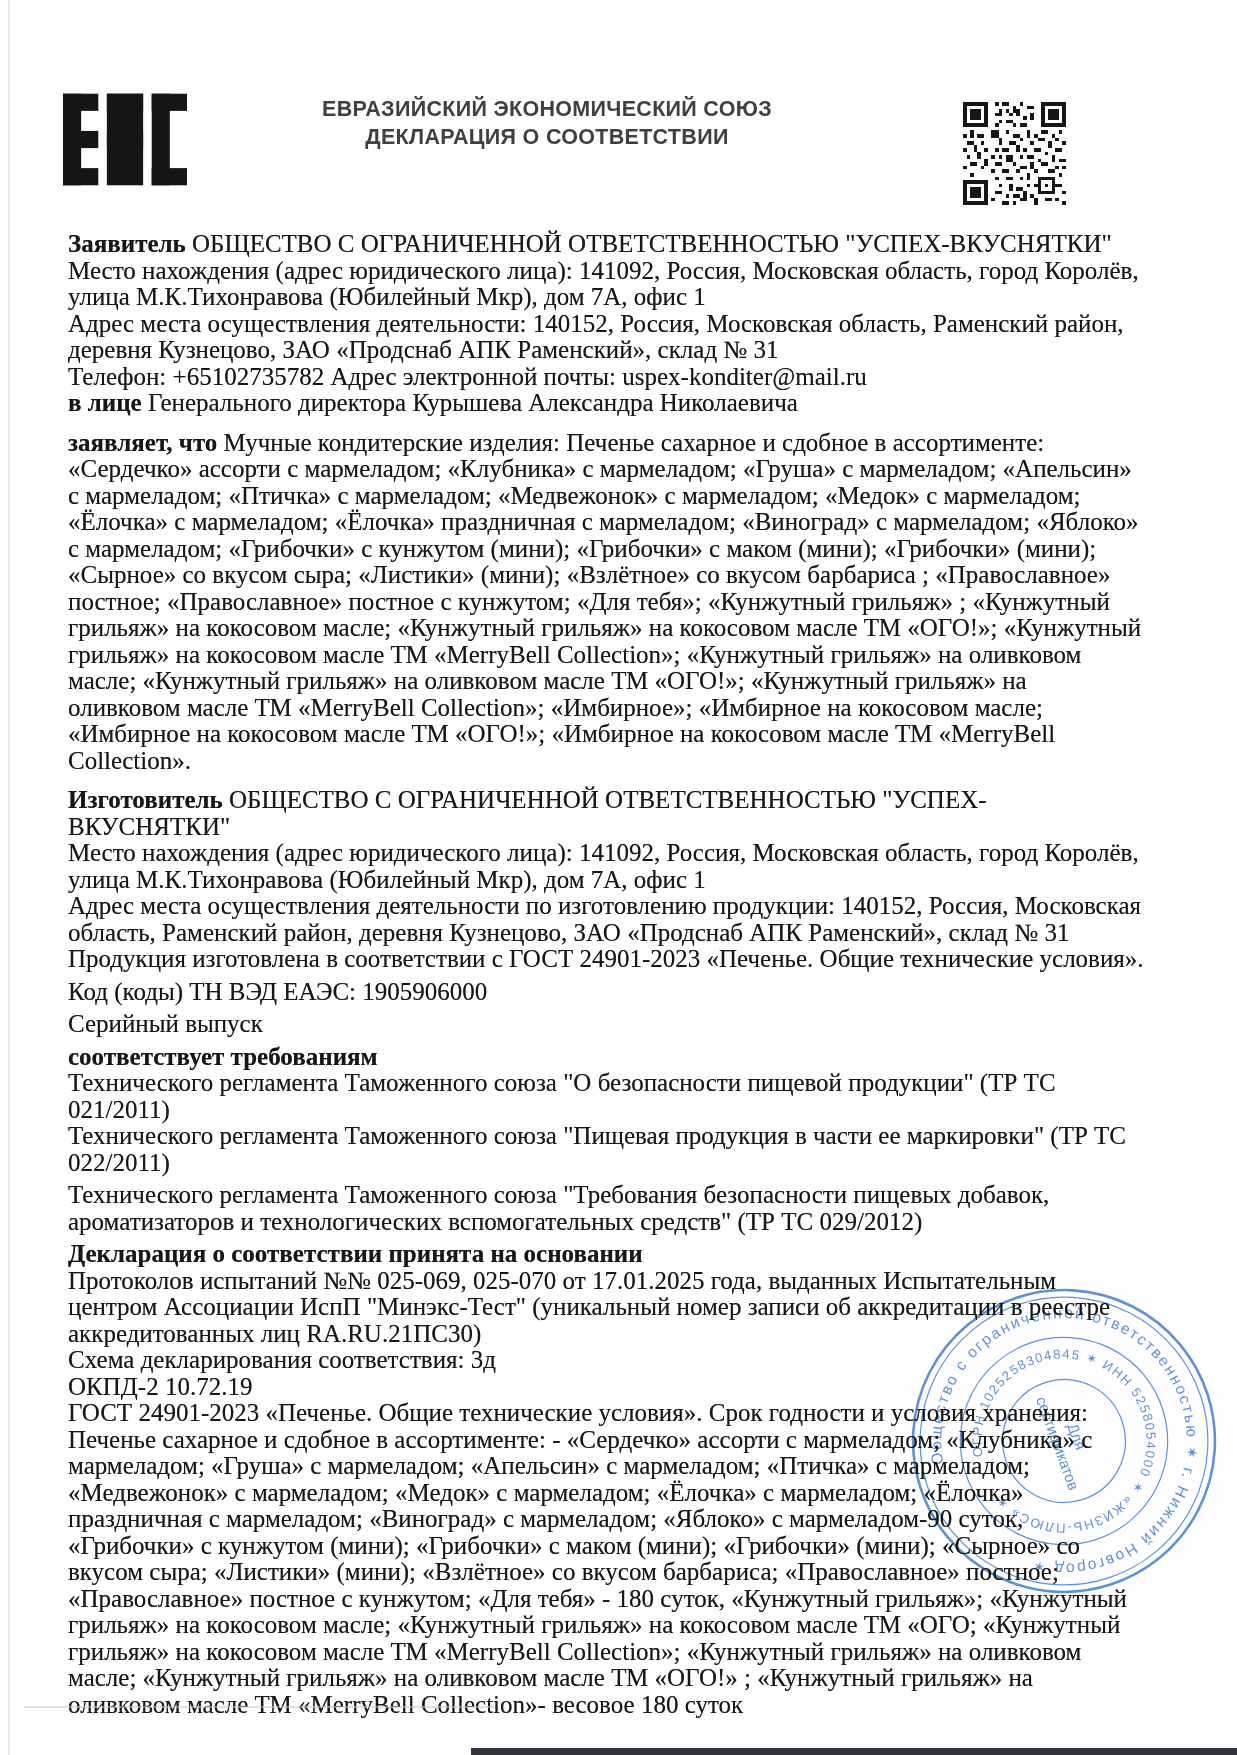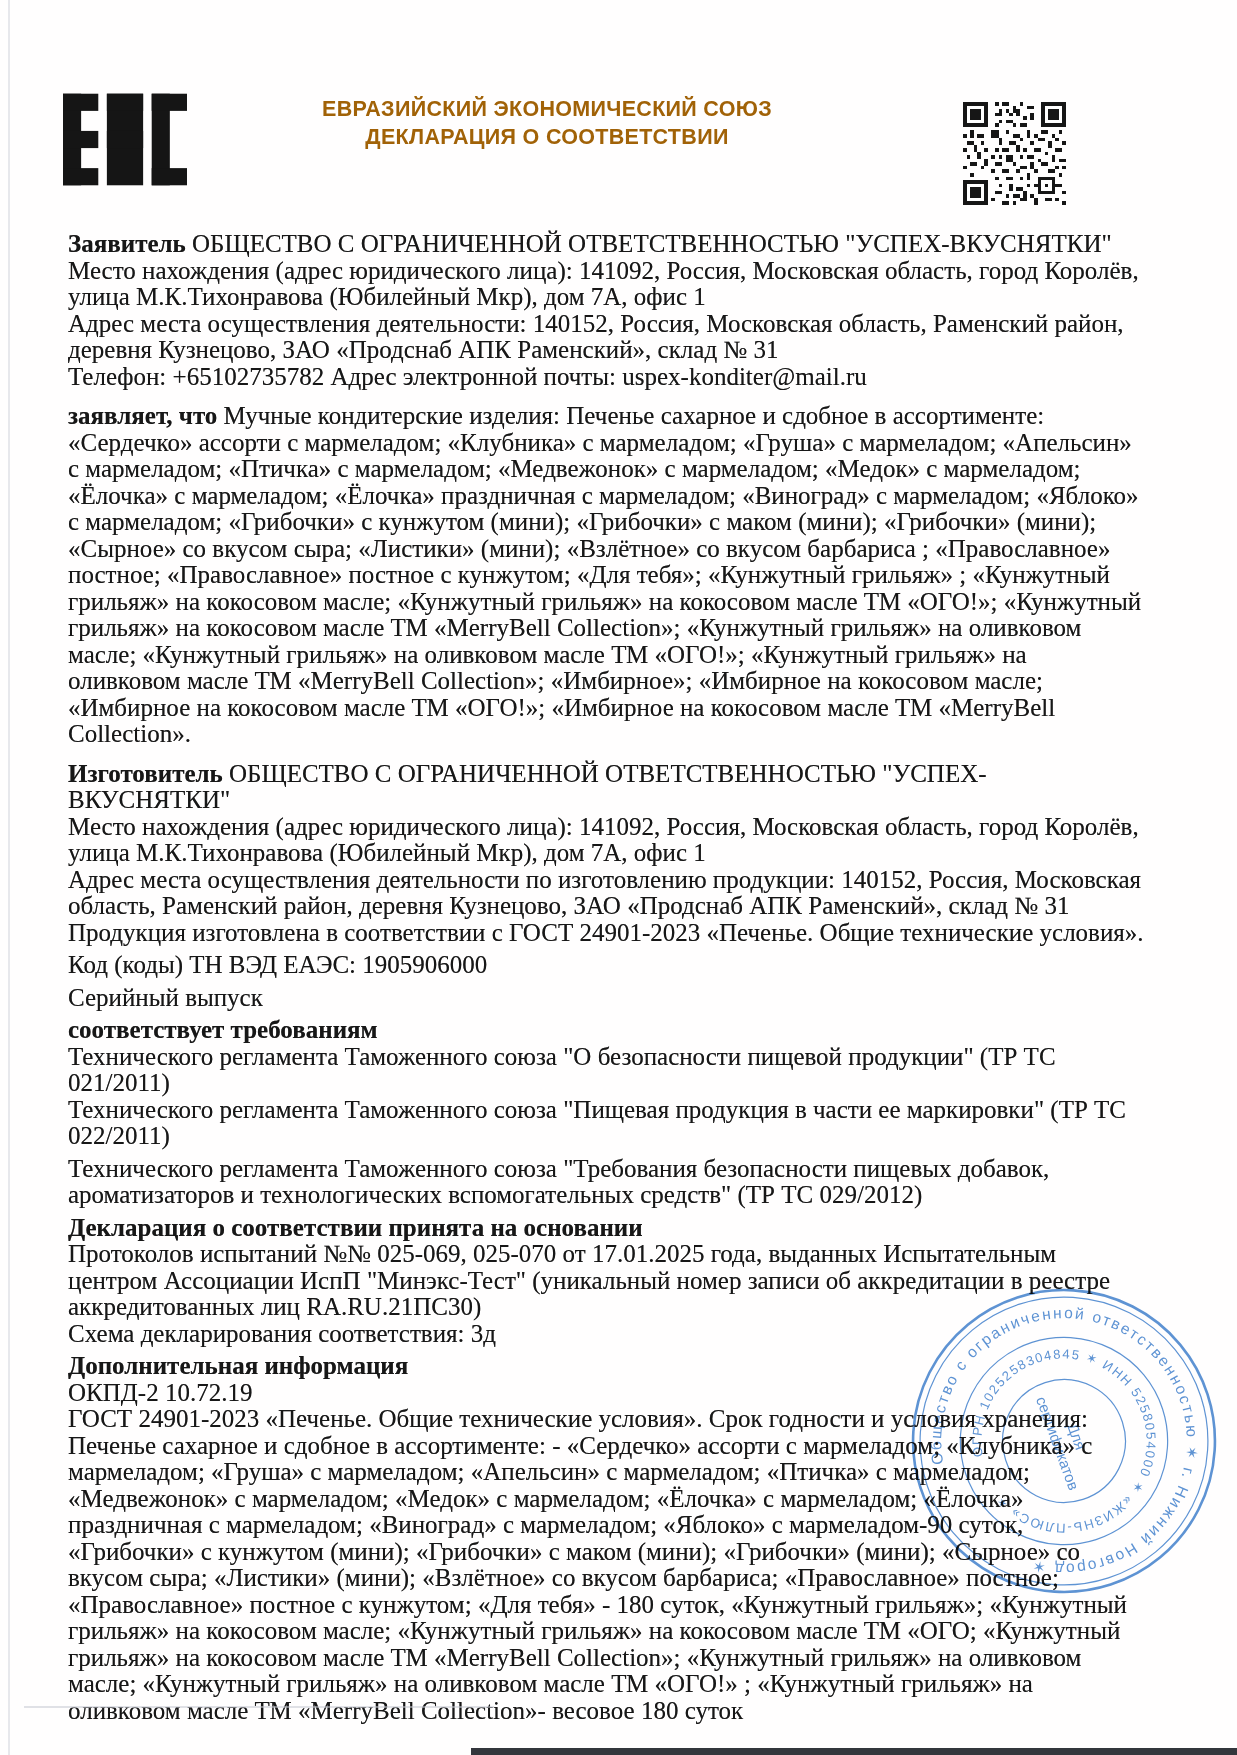--- a/index.html
+++ b/index.html
@@ -10,21 +10,21 @@
     font-family:"Liberation Serif", serif;
     color:#171717;
     overflow:hidden;
   }
   
   .eac-logo{position:absolute;left:63px;top:92px;}
   .title-block{
     position:absolute;left:262px;top:96px;width:570px;
     font-family:"Liberation Sans", sans-serif;
     font-weight:bold;font-size:21.5px;line-height:1.3;
-    text-align:center;color:#a16207;letter-spacing:.3px;
+    text-align:center;color:#404040;letter-spacing:.3px;
   }
   .qr{position:absolute;left:963px;top:102px;width:103px;height:103px;}
   
   .content{
     position:absolute;left:68px;top:231px;width:1076px;
     font-size:25px;line-height:26.5px;
     text-shadow:0 0 .5px rgba(20,20,20,.55);
   }
   .content p{margin:0;}
   .content b{font-weight:bold;}
@@ -93,40 +93,40 @@
     </g>
     <rect x="22" y="22" width="3" height="3" fill="#ffffff"></rect>
     <rect x="23" y="23" width="1" height="1" fill="#161616"></rect>
   </svg>
 
   <div class="content">
     <p><b>Заявитель</b><span> ОБЩЕСТВО С ОГРАНИЧЕННОЙ ОТВЕТСТВЕННОСТЬЮ "УСПЕХ-ВКУСНЯТКИ"</span></p>
     <p>Место нахождения (адрес юридического лица): 141092, Россия, Московская область, город Королёв, улица М.К.Тихонравова (Юбилейный Мкр), дом 7А, офис 1</p>
     <p>Адрес места осуществления деятельности: 140152, Россия, Московская область, Раменский район, деревня Кузнецово, ЗАО «Продснаб АПК Раменский», склад № 31</p>
     <p>Телефон: +65102735782 Адрес электронной почты: uspex-konditer@mail.ru</p>
+    <p><b>в лице</b><span> Генерального директора Курышева Александра Николаевича</span></p>
 
     <p class="gap-md"><b>заявляет, что</b><span> Мучные кондитерские изделия: Печенье сахарное и сдобное в ассортименте: «Сердечко» ассорти с мармеладом; «Клубника» с мармеладом; «Груша» с мармеладом; «Апельсин» с мармеладом; «Птичка» с мармеладом; «Медвежонок» с мармеладом; «Медок» с мармеладом; «Ёлочка» с мармеладом; «Ёлочка» праздничная с мармеладом; «Виноград» с мармеладом; «Яблоко» с мармеладом; «Грибочки» с кунжутом (мини); «Грибочки» с маком (мини); «Грибочки» (мини); «Сырное» со вкусом сыра; «Листики» (мини); «Взлётное» со вкусом барбариса ; «Православное» постное; «Православное» постное с кунжутом; «Для тебя»; «Кунжутный грильяж» ; «Кунжутный грильяж» на кокосовом масле; «Кунжутный грильяж» на кокосовом масле ТМ «ОГО!»; «Кунжутный грильяж» на кокосовом масле ТМ «MerryBell Collection»; «Кунжутный грильяж» на оливковом масле; «Кунжутный грильяж» на оливковом масле ТМ «ОГО!»; «Кунжутный грильяж» на оливковом масле ТМ «MerryBell Collection»; «Имбирное»; «Имбирное на кокосовом масле; «Имбирное на кокосовом масле ТМ «ОГО!»; «Имбирное на кокосовом масле ТМ «MerryBell Collection».</span></p>
 
     <p class="gap-md"><b>Изготовитель</b><span> ОБЩЕСТВО С ОГРАНИЧЕННОЙ ОТВЕТСТВЕННОСТЬЮ "УСПЕХ-ВКУСНЯТКИ"</span></p>
     <p>Место нахождения (адрес юридического лица): 141092, Россия, Московская область, город Королёв, улица М.К.Тихонравова (Юбилейный Мкр), дом 7А, офис 1</p>
     <p>Адрес места осуществления деятельности по изготовлению продукции: 140152, Россия, Московская область, Раменский район, деревня Кузнецово, ЗАО «Продснаб АПК Раменский», склад № 31 Продукция изготовлена в соответствии с ГОСТ 24901-2023 «Печенье. Общие технические условия».</p>
 
     <p class="gap-sm">Код (коды) ТН ВЭД ЕАЭС: 1905906000</p>
     <p class="gap-sm">Серийный выпуск</p>
 
     <p class="gap-sm"><b>соответствует требованиям</b></p>
     <p>Технического регламента Таможенного союза "О безопасности пищевой продукции" (ТР ТС 021/2011)</p>
     <p>Технического регламента Таможенного союза "Пищевая продукция в части ее маркировки" (ТР ТС 022/2011)</p>
     <p class="gap-sm">Технического регламента Таможенного союза "Требования безопасности пищевых добавок, ароматизаторов и технологических вспомогательных средств" (ТР ТС 029/2012)</p>
 
     <p class="gap-sm"><b>Декларация о соответствии принята на основании</b></p>
     <p>Протоколов испытаний №№ 025-069, 025-070 от 17.01.2025 года, выданных Испытательным центром Ассоциации ИспП "Минэкс-Тест" (уникальный номер записи об аккредитации в реестре аккредитованных лиц RA.RU.21ПС30)</p>
     <p>Схема декларирования соответствия: 3д</p>
 
-    <p class="gap-sm"><b>Дополнительная информация</b></p>
     <p>ОКПД-2 10.72.19</p>
     <p>ГОСТ 24901-2023 «Печенье. Общие технические условия». Срок годности и условия хранения: Печенье сахарное и сдобное в ассортименте: - «Сердечко» ассорти с мармеладом; «Клубника» с мармеладом; «Груша» с мармеладом; «Апельсин» с мармеладом; «Птичка» с мармеладом; «Медвежонок» с мармеладом; «Медок» с мармеладом; «Ёлочка» с мармеладом; «Ёлочка» праздничная с мармеладом; «Виноград» с мармеладом; «Яблоко» с мармеладом-90 суток, «Грибочки» с кунжутом (мини); «Грибочки» с маком (мини); «Грибочки» (мини); «Сырное» со вкусом сыра; «Листики» (мини); «Взлётное» со вкусом барбариса; «Православное» постное; «Православное» постное с кунжутом; «Для тебя» - 180 суток, «Кунжутный грильяж»; «Кунжутный грильяж» на кокосовом масле; «Кунжутный грильяж» на кокосовом масле ТМ «ОГО; «Кунжутный грильяж» на кокосовом масле ТМ «MerryBell Collection»; «Кунжутный грильяж» на оливковом масле; «Кунжутный грильяж» на оливковом масле ТМ «ОГО!» ; «Кунжутный грильяж» на оливковом масле ТМ «MerryBell Collection»- весовое 180 суток</p>
   </div>
 
   <svg class="stamp" viewBox="0 0 320 320">
     <g transform="rotate(-18 160 160)">
       <circle cx="160" cy="160" r="150" fill="none" stroke="#3a7ccb" stroke-width="2.6"></circle>
       <circle cx="160" cy="160" r="143" fill="none" stroke="#3a7ccb" stroke-width="1.2"></circle>
       <circle cx="160" cy="160" r="103" fill="none" stroke="#3a7ccb" stroke-width="1.2"></circle>
       <circle cx="160" cy="160" r="61" fill="none" stroke="#3a7ccb" stroke-width="1.2"></circle>

